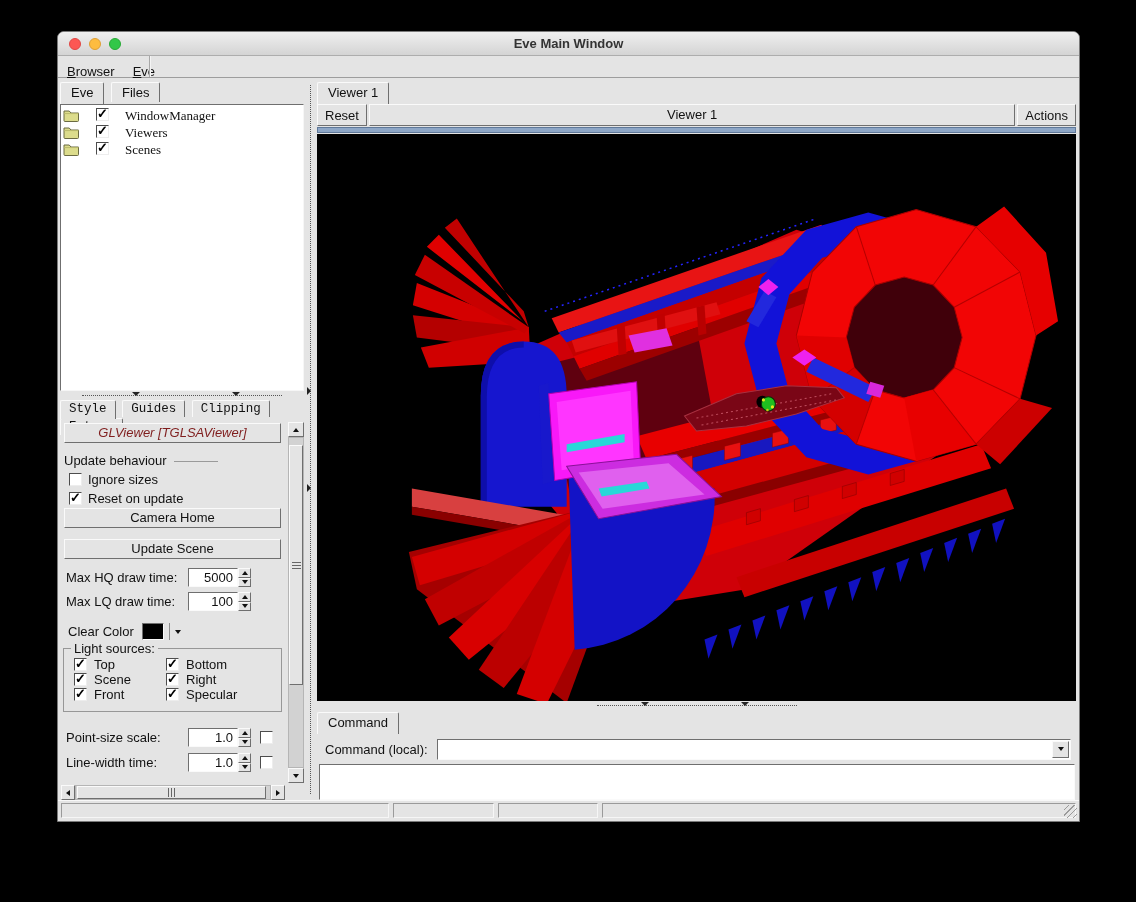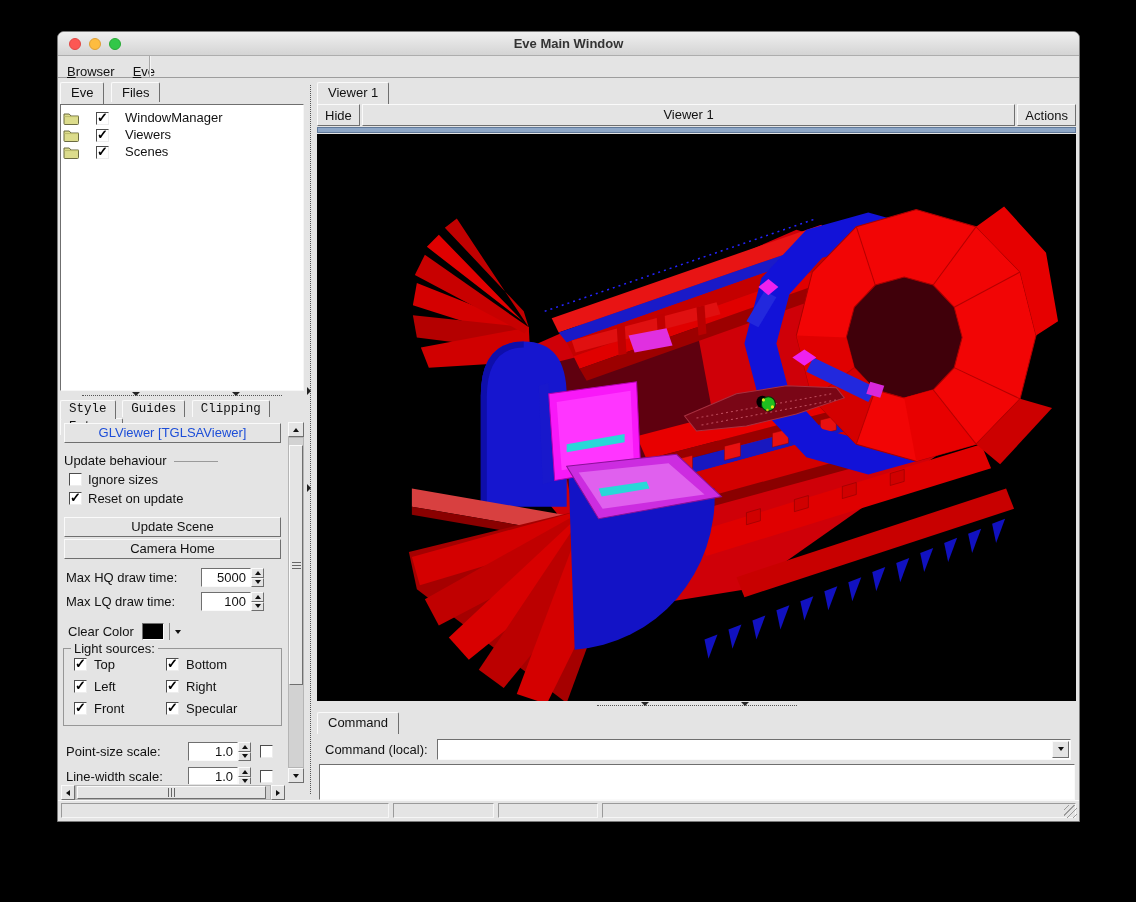--- a/index.html
+++ b/index.html
@@ -39,21 +39,21 @@
          border:1px solid; border-color:#fafafa #6f6f6f #6f6f6f #fafafa;
          border-bottom:none; border-radius:2px 2px 0 0; margin-right:3px;
          position:relative; font-size:13px; }
   .tab.active { z-index:3; padding-bottom:4px; margin-bottom:-1px; }
 
   
   .left-panel { width:248px; display:flex; flex-direction:column; position:relative; }
   .ltab-row { height:25px; padding:3px 0 0 2px; }
   .tree-frame { height:287px; margin:0 2px; background:#fff; border:1px solid;
                 border-color:#6f6f6f #f6f6f6 #f6f6f6 #6f6f6f; padding:3px 2px; overflow:hidden; }
-  .tree-row { display:flex; align-items:flex-end; height:17px; gap:16px; cursor:default; }
+  .tree-row { display:flex; align-items:flex-start; height:17px; gap:16px; cursor:default;font-family:Liberation Serif, serif; }
   .folder-ic { width:17px; height:14px; flex:none; }
 
   .cb { width:13px; height:13px; flex:none; background:#fff; border:1px solid;
         border-color:#4c4c4c #ededed #ededed #4c4c4c; position:relative; cursor:default; }
   .cb::after { content:"✓"; position:absolute; left:0px; top:-3px; font-size:13px;
                font-weight:bold; color:#000; display:none; }
   .cb.checked::after { display:block; }
 
   
   .hsplit { height:9px; position:relative; }
@@ -71,25 +71,25 @@
 
   
   .style-tabrow { height:21px; padding-left:2px; }
   .style-tabrow .tab { padding:1px 8px 1px; font-size:12.5px;font-family:Liberation Mono, monospace; }
   .style-tabrow .tab.active { padding-bottom:3px; }
   .style-wrap { flex:1; position:relative; margin:0 2px; overflow:hidden; }
   .style-content { position:absolute; left:0; top:0; right:19px; bottom:16px; overflow:hidden; }
 
   .big-btn { display:block; width:calc(100% - 8px); margin:2px 4px 0; height:20px;
              text-align:center; line-height:18px; cursor:default; }
-  .big-btn.gl { color:#1d4ed8; }
+  .big-btn.gl { color:#7f1d1d;font-style:italic; }
   .sect-row { display:flex; align-items:center; margin:10px 0 0 4px; }
   .sect-row .line { flex:0 0 44px; border-top:1px solid #9a9a9a; margin-left:7px; margin-top:2px; }
   .cb-row { display:flex; align-items:center; gap:6px; margin:4px 0 0 9px; }
-  .spin-row { display:flex; align-items:center; margin:5px 0 0 6px;gap:13px; }
+  .spin-row { display:flex; align-items:center; margin:5px 0 0 6px; }
   .spin-row .lbl { width:122px; }
   .spin { display:flex; }
   .spin .val { width:50px; height:19px; text-align:right; padding:1px 4px 0 2px;
                background:#fff; border:1px solid; border-color:#6f6f6f #fafafa #fafafa #6f6f6f; }
   .spin .btns { display:flex; flex-direction:column; width:13px; height:19px; }
   .spin .sb { flex:1; display:flex; align-items:center; justify-content:center;
               background:#e4e4e4; border:1px solid; border-color:#fafafa #6f6f6f #6f6f6f #fafafa; }
   .tri-up { width:0;height:0;border-left:3px solid transparent;border-right:3px solid transparent;border-bottom:4px solid #111; }
   .tri-dn { width:0;height:0;border-left:3px solid transparent;border-right:3px solid transparent;border-top:4px solid #111; }
   .tri-lf { width:0;height:0;border-top:3px solid transparent;border-bottom:3px solid transparent;border-right:4px solid #111; }
@@ -97,21 +97,21 @@
 
   .clear-row { display:flex; align-items:center; margin:12px 0 0 8px; }
   .swatch { width:22px; height:17px; background:#000; border:1px solid;
             border-color:#6f6f6f #fafafa #fafafa #6f6f6f; margin-left:8px; }
   .swatch-dd { display:flex; align-items:center; margin-left:5px; padding-left:5px;
                border-left:1px solid #8e8e8e; height:17px; }
 
   .groupbox { margin:8px 3px 0 3px; border:1px solid #979797; position:relative;
               padding:8px 4px 9px 10px; }
   .groupbox .gtitle { position:absolute; top:-8px; left:7px; background:#e4e4e4; padding:0 3px; }
-  .lights-grid { display:grid; grid-template-columns:92px 1fr; row-gap:7px; }
+  .lights-grid { display:grid; grid-template-columns:92px 1fr; }
   .lamp { display:flex; align-items:center; gap:7px; }
 
   .scale-row { display:flex; align-items:center; margin:6px 0 0 6px; }
   .scale-row .lbl { width:122px; }
   .scale-row .cb { margin-left:9px; }
   .scale-row.first { margin-top:16px; }
 
   
   .vscroll { position:absolute; right:0; top:1px; bottom:17px; width:16px; }
   .vscroll .sbtn { position:absolute; left:0; width:16px; height:15px; display:flex;
@@ -243,22 +243,22 @@
           </div>
           <div class="cb-row">
             <span class="cb"></span>
             <span>Ignore sizes</span>
           </div>
           <div class="cb-row">
             <span class="cb checked"></span>
             <span>Reset on update</span>
           </div>
 
+          <div class="big-btn raised">Camera Home</div>
           <div class="big-btn raised" style="margin-top:11px;">Update Scene</div>
-          <div class="big-btn raised">Camera Home</div>
 
           <div class="spin-row" style="margin-top:9px;">
             <span class="lbl">Max HQ draw time:</span>
             <span class="spin">
               <span class="val">5000</span>
               <span class="btns">
                 <span class="sb">
                     <span class="tri-up"></span>
                   </span>
                 <span class="sb">
@@ -296,21 +296,21 @@
                 <div class="lamp">
                 <span class="cb checked"></span>
                 <span>Top</span>
               </div>
                 <div class="lamp">
                 <span class="cb checked"></span>
                 <span>Bottom</span>
               </div>
                 <div class="lamp">
                 <span class="cb checked"></span>
-                <span>Left</span>
+                <span>Scene</span>
               </div>
                 <div class="lamp">
                 <span class="cb checked"></span>
                 <span>Right</span>
               </div>
                 <div class="lamp">
                 <span class="cb checked"></span>
                 <span>Front</span>
               </div>
                 <div class="lamp">
@@ -329,21 +329,21 @@
                     <span class="tri-up"></span>
                   </span>
                 <span class="sb">
                     <span class="tri-dn"></span>
                   </span>
               </span>
             </span>
             <span class="cb"></span>
           </div>
           <div class="scale-row">
-            <span class="lbl">Line-width scale:</span>
+            <span class="lbl">Line-width time:</span>
             <span class="spin">
               <span class="val">1.0</span>
               <span class="btns">
                 <span class="sb">
                     <span class="tri-up"></span>
                   </span>
                 <span class="sb">
                     <span class="tri-dn"></span>
                   </span>
               </span>
@@ -389,21 +389,21 @@
       <span class="chev" style="top:405px;"></span>
     </div>
 
     <div class="right-panel">
 
       <div class="vtab-row">
         <span class="tab active">Viewer 1</span>
       </div>
 
       <div class="vtoolbar">
-        <span class="tb-btn raised">Hide</span>
+        <span class="tb-btn raised">Reset</span>
         <span class="tb-title raised">Viewer 1</span>
         <span class="tb-btn raised">Actions</span>
       </div>
 
       <div class="vhighlight"></div>
 
       <div class="viewport">
         <svg viewBox="0 0 760 563" preserveAspectRatio="none">
 
           <polygon points="205,215 480,95 600,130 655,230 648,300 430,452 318,470 228,362" fill="#cf0008"></polygon>

